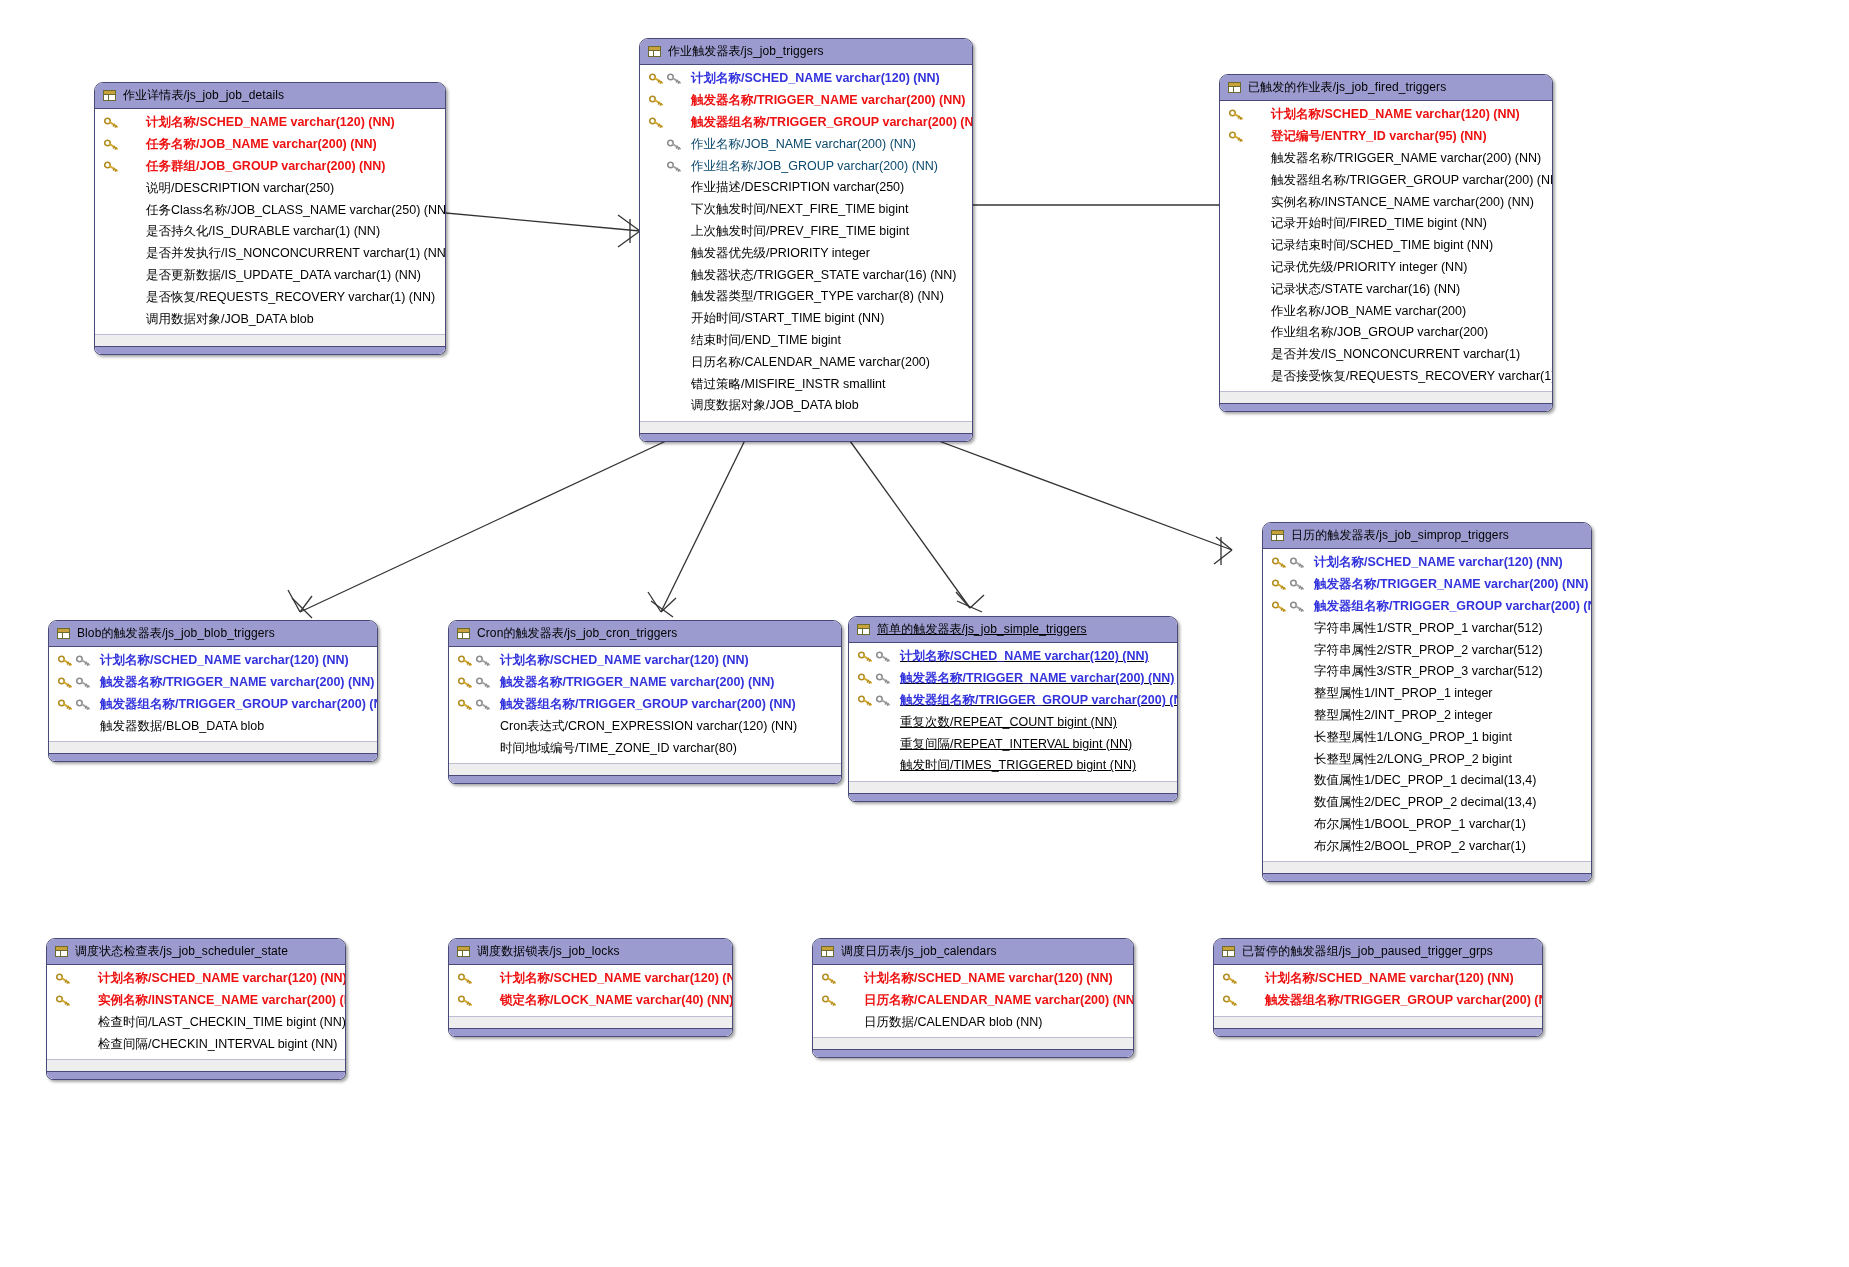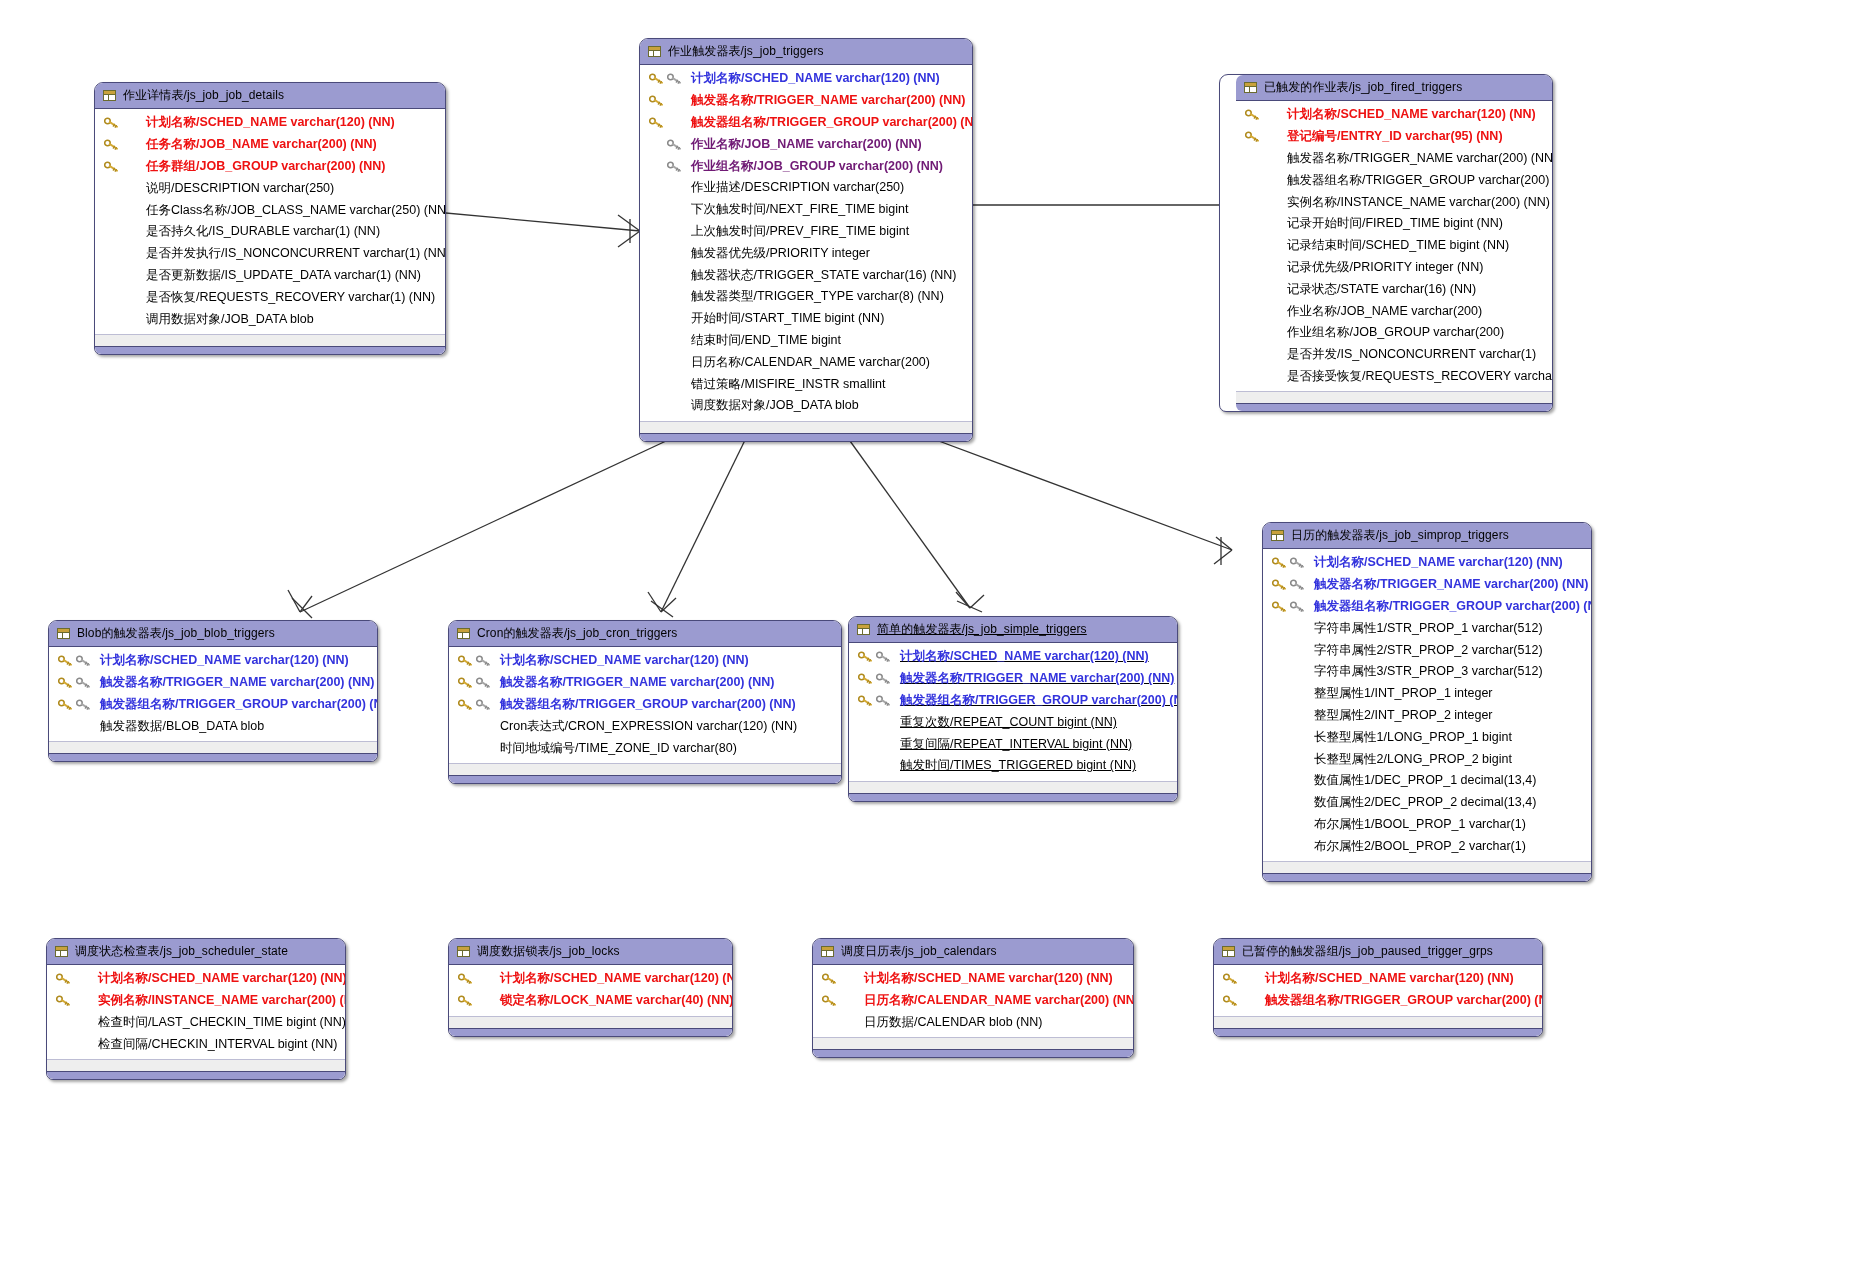--- a/index.html
+++ b/index.html
@@ -76,21 +76,21 @@
     white-space:nowrap;
     font-size:12.5px;
   }
   .keys{
     width:42px;flex:0 0 42px;display:flex;align-items:center;gap:3px;
   }
   .key{width:15px;height:11px;flex:0 0 auto;}
   .kspace{width:15px;height:11px;flex:0 0 auto;}
   .col-red{color:#ee1111;font-weight:bold;}
   .col-blue{color:#3333dd;font-weight:bold;}
-  .col-green{color:#701a75;font-weight:bold;text-align:center;}
+  .col-green{color:#0c4a6e;font-weight:normal;text-align:center;}
   .col-black{color:#000000;}
   .lbl{overflow:visible;}
 </style>
 </head>
 <body>
 
 <div id="canvas">
 
   <svg id="links" viewBox="0 0 1849 1267" xmlns="http://www.w3.org/2000/svg">
     <g stroke="#333333" stroke-width="1.3" fill="none">
@@ -382,21 +382,21 @@
           <span class="keys">
             <span class="kspace"></span>
             <span class="kspace"></span>
           </span>
           <span class="lbl col-black">调度数据对象/JOB_DATA blob</span>
         </div>
       </div>
       <div class="ent-foot"></div>
       <div class="ent-foot2"></div>
     </div>
-    <div class="entity" style="left: 1219px; top: 74px; width: 334px; padding-left: 16px;">
+    <div class="entity" style="left: 1219px; top: 74px; width: 334px;">
       <div class="ent-head">
         <span class="tbl-icon"></span>
         <span class="ent-title">已触发的作业表/js_job_fired_triggers</span>
       </div>
       <div class="ent-body">
         <div class="row">
           <span class="keys">
             <span class="key"><svg viewBox="0 0 16 12" width="15" height="11" xmlns="http://www.w3.org/2000/svg">
   <circle cx="3.6" cy="4.3" r="3.0" fill="none" stroke="#b08b1e" stroke-width="1.7"></circle>
   <path d="M6.2 5.6 L14 10.6" stroke="#d4a934" stroke-width="2.1" stroke-linecap="round"></path>

